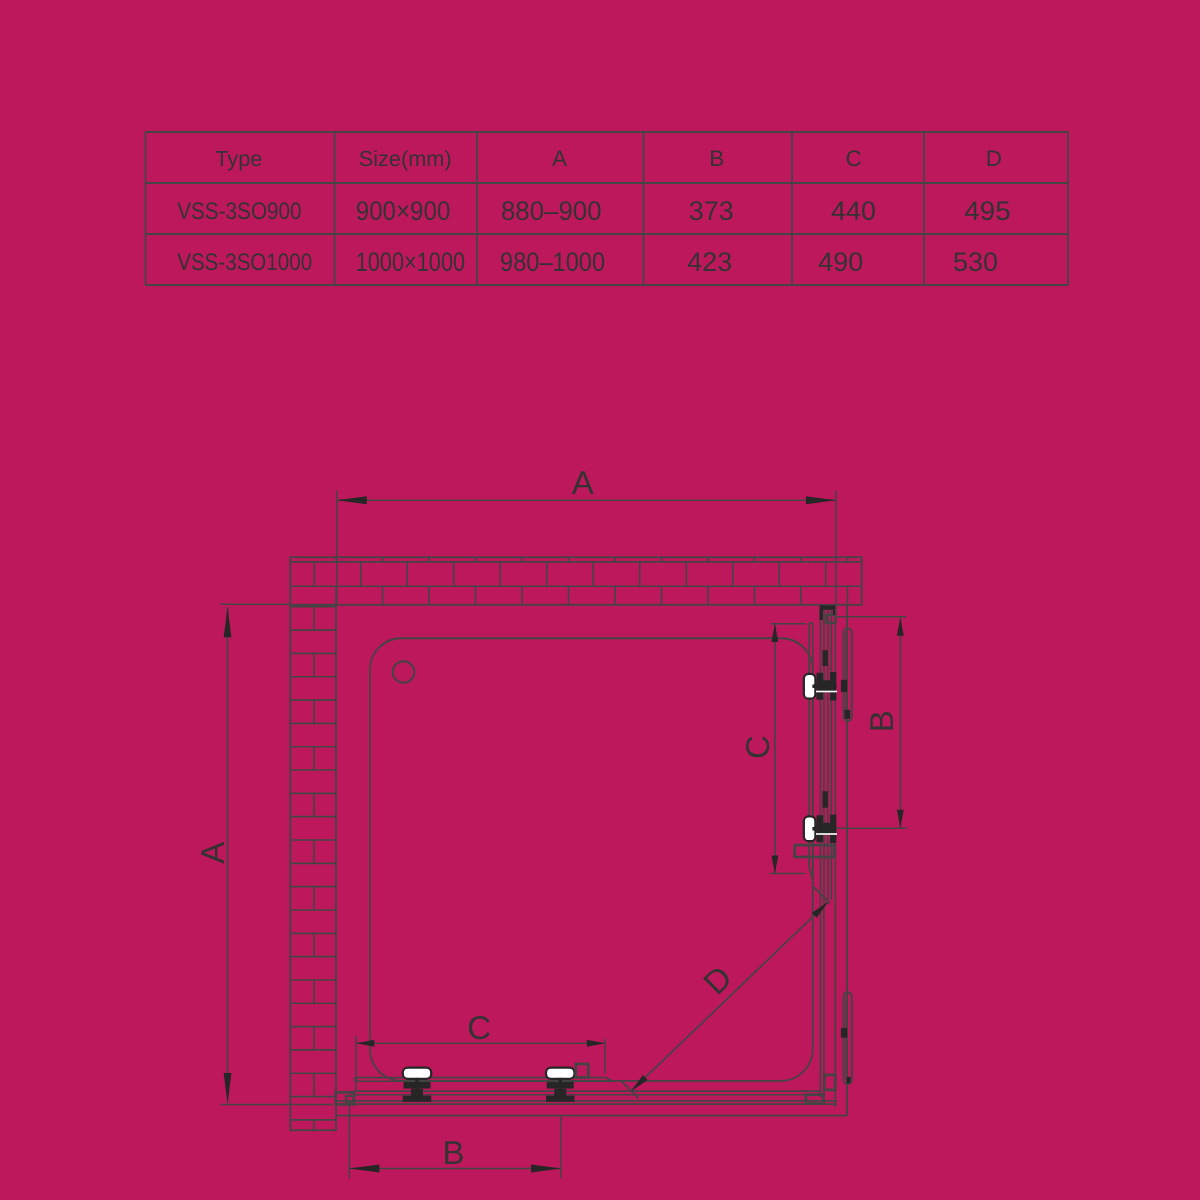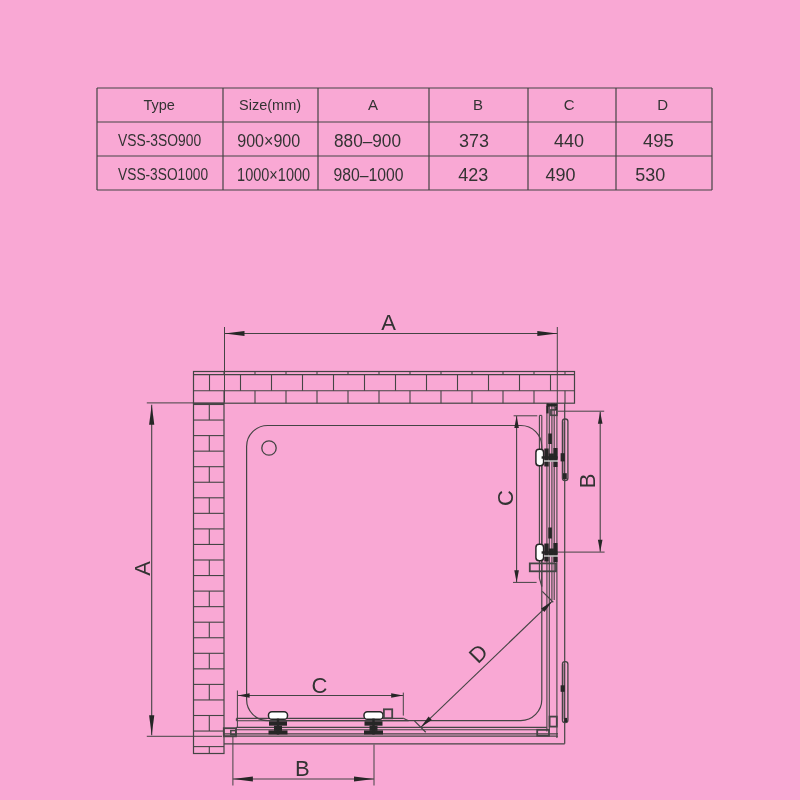--- a/index.html
+++ b/index.html
@@ -1,16 +1,16 @@
 <!DOCTYPE html>
 <html><head>
 <meta charset="utf-8">
 <style>
 html,body { margin:0; padding:0; background:#ffffff; }
-.page { position:relative; width:800px; height:800px; background:#f9a8d4; overflow:hidden; }
+.page { position:relative; width:800px; height:800px; background:#be185d; overflow:hidden; }
 svg text { font-family:"Liberation Sans", sans-serif; }
 </style>
 </head>
 <body>
 <div class="page">
 <svg width="800" height="800" viewBox="0 0 800 800">
 
 <g>
 <line x1="97" y1="88" x2="712" y2="88" stroke="#444444" stroke-width="1.2"></line>
 <line x1="97" y1="122" x2="712" y2="122" stroke="#444444" stroke-width="1.2"></line>

